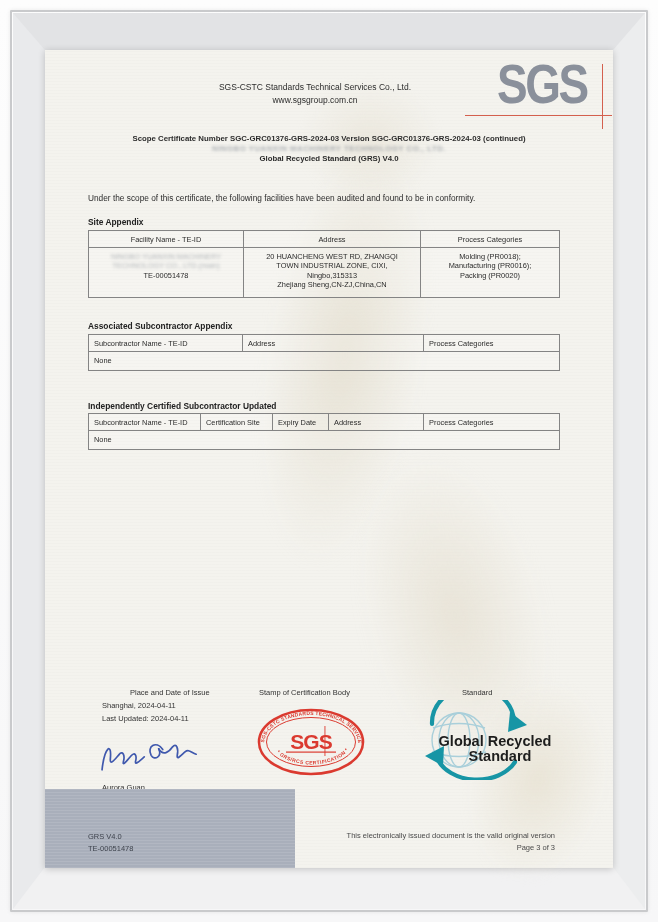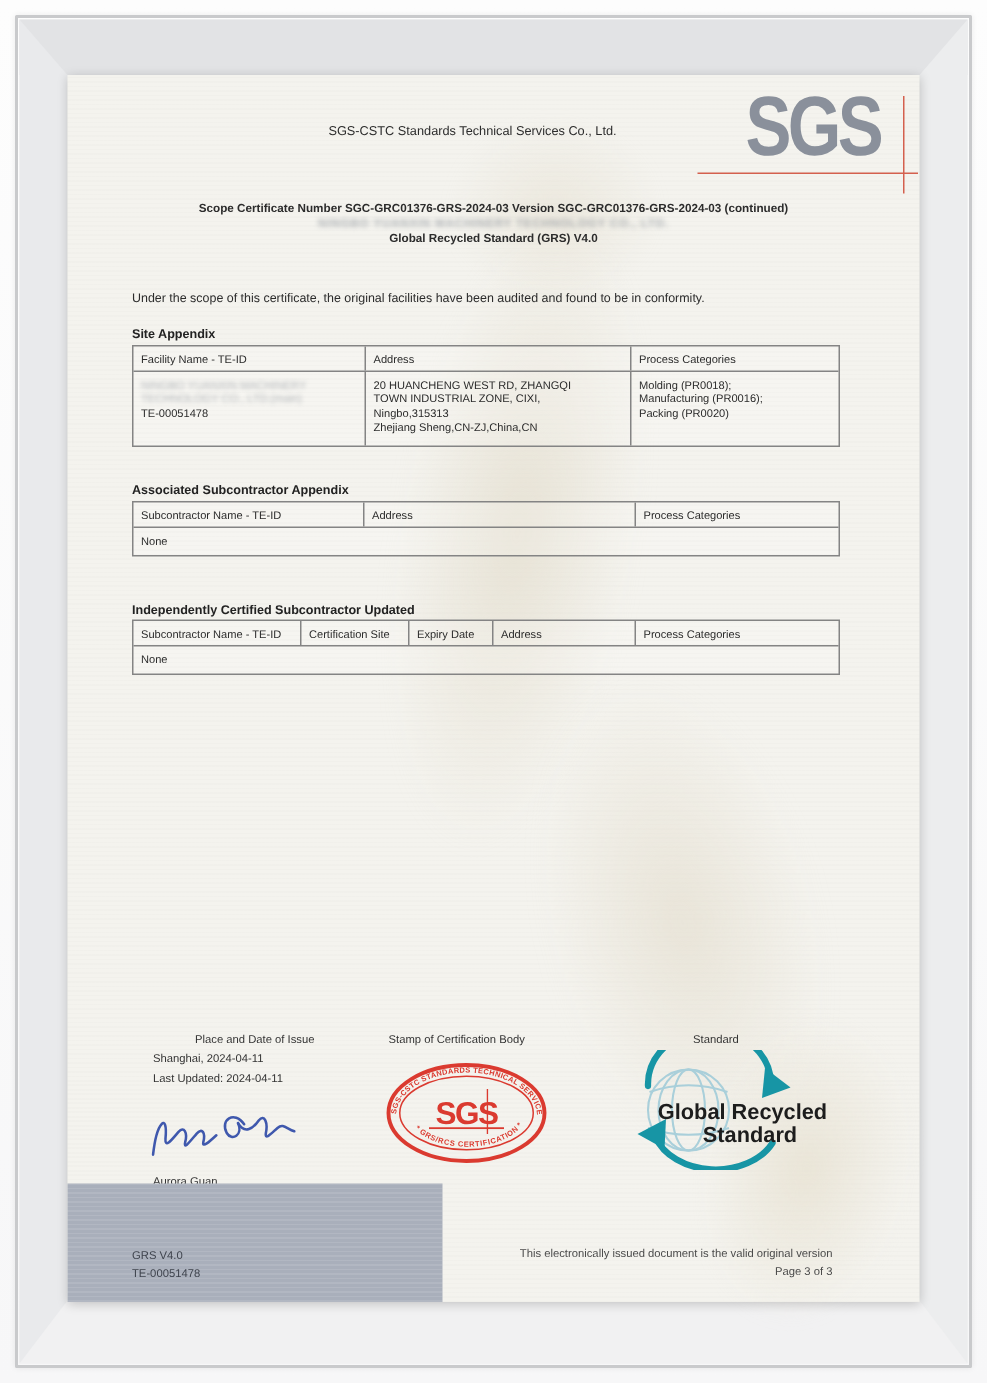--- a/index.html
+++ b/index.html
@@ -60,33 +60,34 @@
 
   <div class="paper">
 
     <div class="wm wm1"></div>
     <div class="wm wm2"></div>
     <div class="wm wm3"></div>
     <div class="wm wm4"></div>
 
     <div class="abs z hdr">
       <div>SGS-CSTC Standards Technical Services Co., Ltd.</div>
+      <div>www.sgsgroup.com.cn</div>
     </div>
     <div class="abs z logo-sgs">SGS</div>
     <div class="abs z crop-h"></div>
     <div class="abs z crop-v"></div>
 
     <div class="abs z scope">Scope Certificate Number SGC-GRC01376-GRS-2024-03 Version SGC-GRC01376-GRS-2024-03 (continued)</div>
     <div class="abs z holder redact">NINGBO YUANXIN MACHINERY TECHNOLOGY CO., LTD.</div>
     <div class="abs z stdline">Global Recycled Standard (GRS) V4.0</div>
 
-    <div class="abs z intro">Under the scope of this certificate, the original facilities have been audited and found to be in conformity.</div>
+    <div class="abs z intro">Under the scope of this certificate, the following facilities have been audited and found to be in conformity.</div>
 
     <div class="abs z sect-title" style="top:167px;">Site Appendix</div>
-    <div class="tbl z" style="top:180px;">
+    <div class="tbl z" style="top:180px;text-align:center;">
       <div class="tr hd">
         <div class="td t1c1">Facility Name - TE-ID</div>
         <div class="td t1c2">Address</div>
         <div class="td t1c3">Process Categories</div>
       </div>
       <div class="tr body-tall">
         <div class="td t1c1">
           <span class="fuzzy">NINGBO YUANXIN MACHINERY</span>
           <span class="fuzzy">TECHNOLOGY CO., LTD.(main)</span>
           <span class="cellline">TE-00051478</span>

